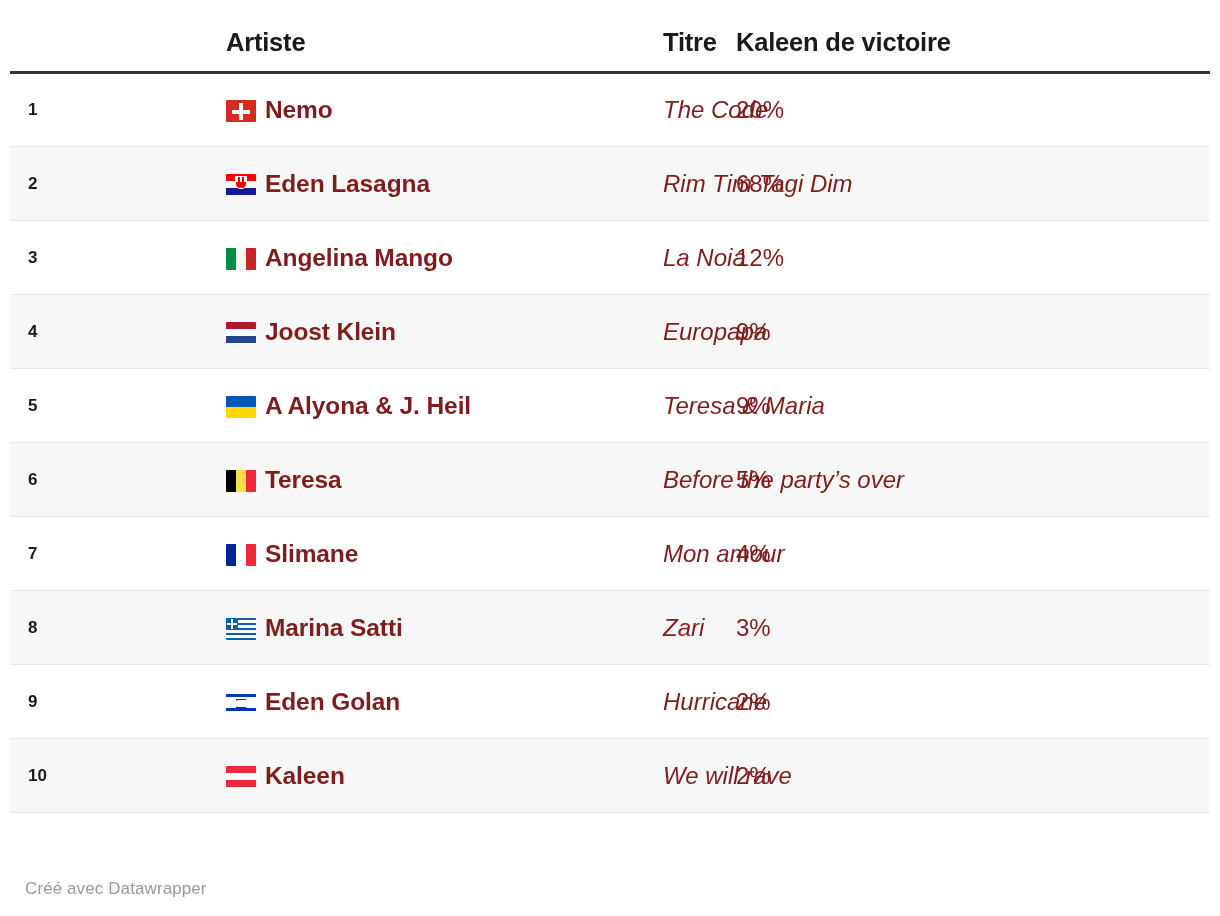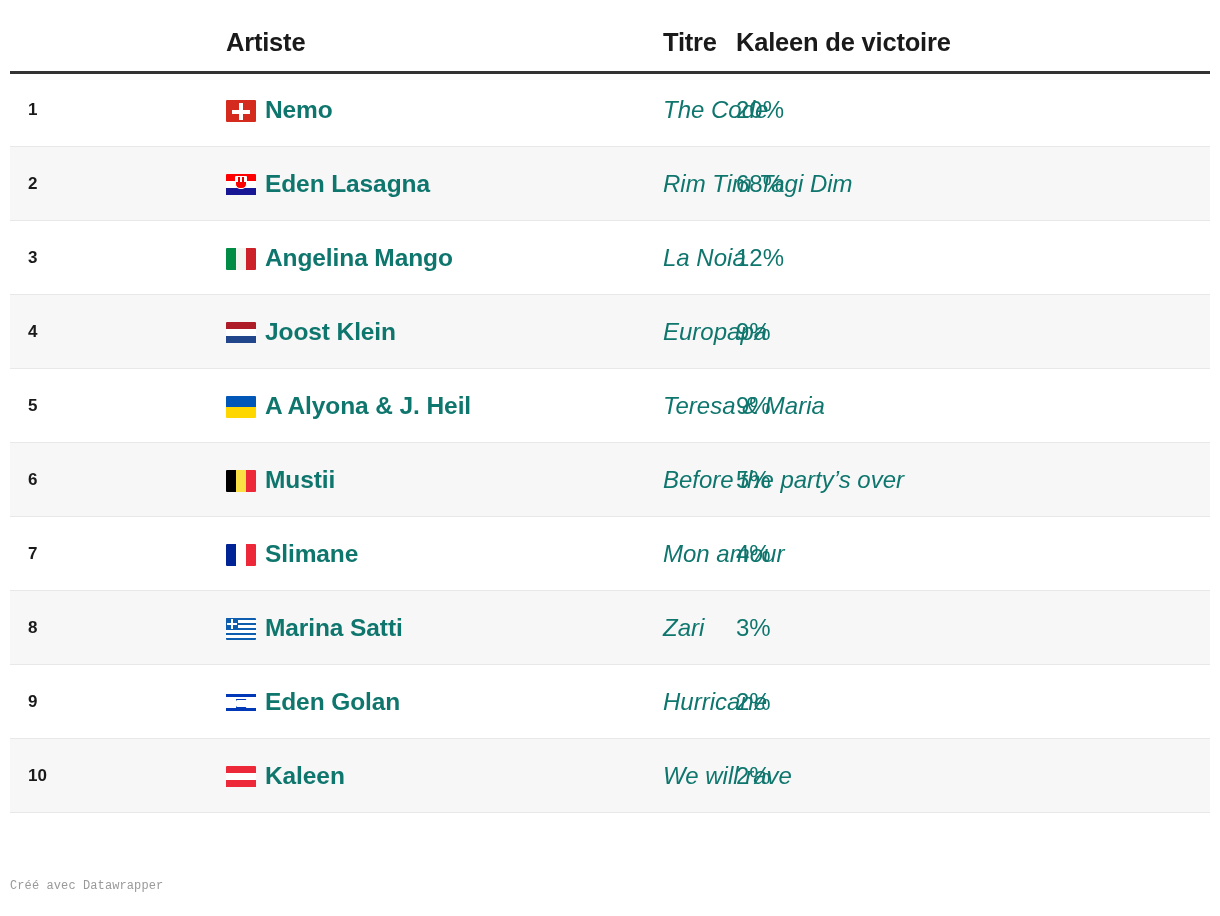--- a/index.html
+++ b/index.html
@@ -52,21 +52,21 @@
   th.th-pct    { text-align: left; padding-left: 73px; }
 
   tbody tr { height: 74px; }
   tbody tr.odd  td { background: #ffffff; }
   tbody tr.even td { background: #f7f7f7; border-top: 1px solid #e8e8e8; border-bottom: 1px solid #e8e8e8; }
 
   tbody td {
     padding: 0;
     vertical-align: middle;
     font-size: 24px;
-    color: #0f766e;
+    color: #7f1d1d;
   }
 
   td.c-rank {
     text-align: left;
     padding-left: 18px;
     font-size: 17px;
     font-weight: bold;
     color: #1a1a1a;
   }
   td.c-artist {
@@ -163,26 +163,25 @@
   .flag-il .t2 { clip-path: polygon(50% 100%, 100% 0%, 0% 0%); }
 
   
   .flag-at .b1 { left: 0; top: 0; width: 100%; height: 33.34%; background: #ed2939; }
   .flag-at .b2 { left: 0; top: 33.34%; width: 100%; height: 33.33%; background: #ffffff; }
   .flag-at .b3 { left: 0; top: 66.67%; width: 100%; height: 33.33%; background: #ed2939; }
 
   
   .footer-note {
     position: absolute;
-    left: 10px;
+    left: 25px;
     top: 879px;
-    font-size: 12px;
+    font-size: 17px;
     color: #999999;
     letter-spacing: 0.1px;
-    font-family: Liberation Mono, monospace;
   }
 </style>
 </head>
 <body>
 
 <div class="chart-wrap">
 
   <table class="dw-table">
     <colgroup>
       <col class="col-rank">
@@ -224,21 +223,21 @@
           <td class="c-pct">9%</td>
         </tr>
         <tr class="odd">
           <td class="c-rank">5</td>
           <td class="c-artist"><span class="flag flag-ua"><i class="b1"></i><i class="b2"></i></span><span>A Alyona &amp; J. Heil</span></td>
           <td class="c-title">Teresa &amp; Maria</td>
           <td class="c-pct">9%</td>
         </tr>
         <tr class="even">
           <td class="c-rank">6</td>
-          <td class="c-artist"><span class="flag flag-be"><i class="b1"></i><i class="b2"></i><i class="b3"></i></span><span>Mustii</span></td>
+          <td class="c-artist"><span class="flag flag-be"><i class="b1"></i><i class="b2"></i><i class="b3"></i></span><span>Teresa</span></td>
           <td class="c-title">Before the party’s over</td>
           <td class="c-pct">5%</td>
         </tr>
         <tr class="odd">
           <td class="c-rank">7</td>
           <td class="c-artist"><span class="flag flag-fr"><i class="b1"></i><i class="b2"></i><i class="b3"></i></span><span>Slimane</span></td>
           <td class="c-title">Mon amour</td>
           <td class="c-pct">4%</td>
         </tr>
         <tr class="even">

